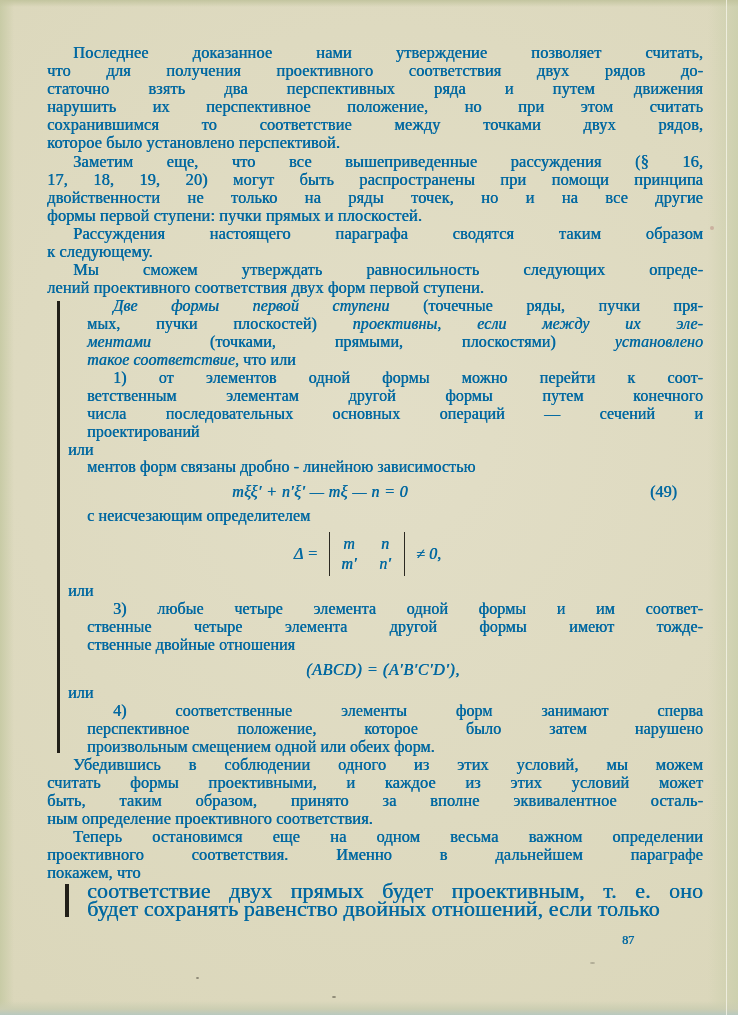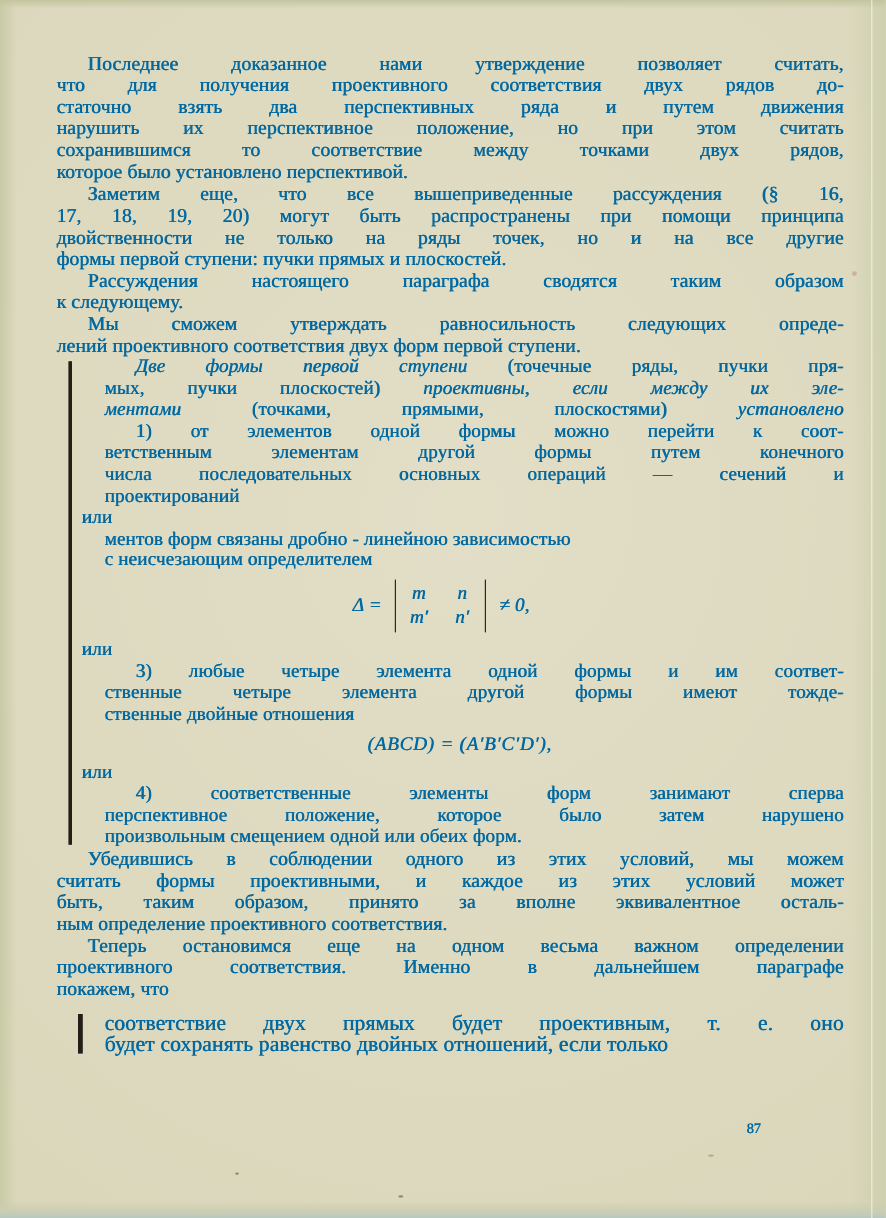--- a/index.html
+++ b/index.html
@@ -21,21 +21,21 @@
     position:absolute;left:47px;top:44px;width:656px;
     font-size:16.4px;line-height:18.1px;
     text-shadow:0.45px 0 0 currentColor;
     letter-spacing:.1px;
   }
   .ln{text-align:justify;text-align-last:justify;white-space:normal;}
   .ln.e{text-align-last:left;}
   .ind{text-indent:26px;}
   .defblock{position:relative;margin-left:40px;width:616px;font-size:16px;line-height:17.9px;}
   .defblock .bar{position:absolute;left:-30px;top:4px;bottom:3px;width:3px;background:#211f18;}
-  .quoteblock{position:relative;margin-left:40px;width:616px;font-size:18px;line-height:18px;margin-top:10px;}
+  .quoteblock{position:relative;margin-left:40px;width:616px;font-size:22px;line-height:18px;}
   .quoteblock .bar{position:absolute;left:-22px;top:2px;bottom:1px;width:4px;background:#211f18;}
   .ili{margin-left:-19px;}
   .it{font-style:italic;}
   .eqline{position:relative;text-align:center;text-align-last:center;padding-right:150px;margin:4px 0 3px;height:24px;line-height:24px;}
   .eqbody{font-style:italic;letter-spacing:.4px;}
   .eqtag{position:absolute;right:26px;top:0;font-style:normal;}
   .detline{display:flex;justify-content:center;align-items:center;gap:9px;padding-right:55px;margin:7px 0 6px;font-style:italic;}
   .mat{display:inline-flex;flex-direction:column;border-left:1.4px solid #2b2922;border-right:1.4px solid #2b2922;padding:2px 11px;margin:0 2px;}
   .mrow{display:flex;gap:20px;line-height:20px;}
   .mrow span{display:inline-block;min-width:16px;text-align:center;}
@@ -75,29 +75,34 @@
       <div class="ln ind">Мы сможем утверждать равносильность следующих опреде-</div>
       <div class="ln e">лений проективного соответствия двух форм первой ступени.</div>
     </div>
 
     <div class="defblock">
       <div class="bar"></div>
 
       <div class="ln ind"><span class="it">Две формы первой ступени</span><span> (точечные ряды, пучки пря-</span></div>
       <div class="ln"><span>мых, пучки плоскостей) </span><span class="it">проективны, если между их эле-</span></div>
       <div class="ln"><span class="it">ментами </span><span>(точками, прямыми, плоскостями) </span><span class="it">установлено</span></div>
+      <div class="ln e"><span class="it">такое соответствие, </span><span>что или</span></div>
 
       <div class="ln ind">1) от элементов одной формы можно перейти к соот-</div>
       <div class="ln">ветственным элементам другой формы путем конечного</div>
       <div class="ln">числа последовательных основных операций — сечений и</div>
       <div class="ln e">проектирований</div>
       <div class="ln e ili">или</div>
 
       <div class="ln e">ментов форм связаны дробно - линейною зависимостью</div>
 
+      <div class="eqline">
+        <span class="eqbody">mξξ′ + n′ξ′ — mξ — n = 0</span>
+        <span class="eqtag">(49)</span>
+      </div>
 
       <div class="ln e">с неисчезающим определителем</div>
 
       <div class="detline">
         <span>Δ =</span>
         <span class="mat">
           <span class="mrow">
               <span>m</span>
               <span>n</span>
             </span>

